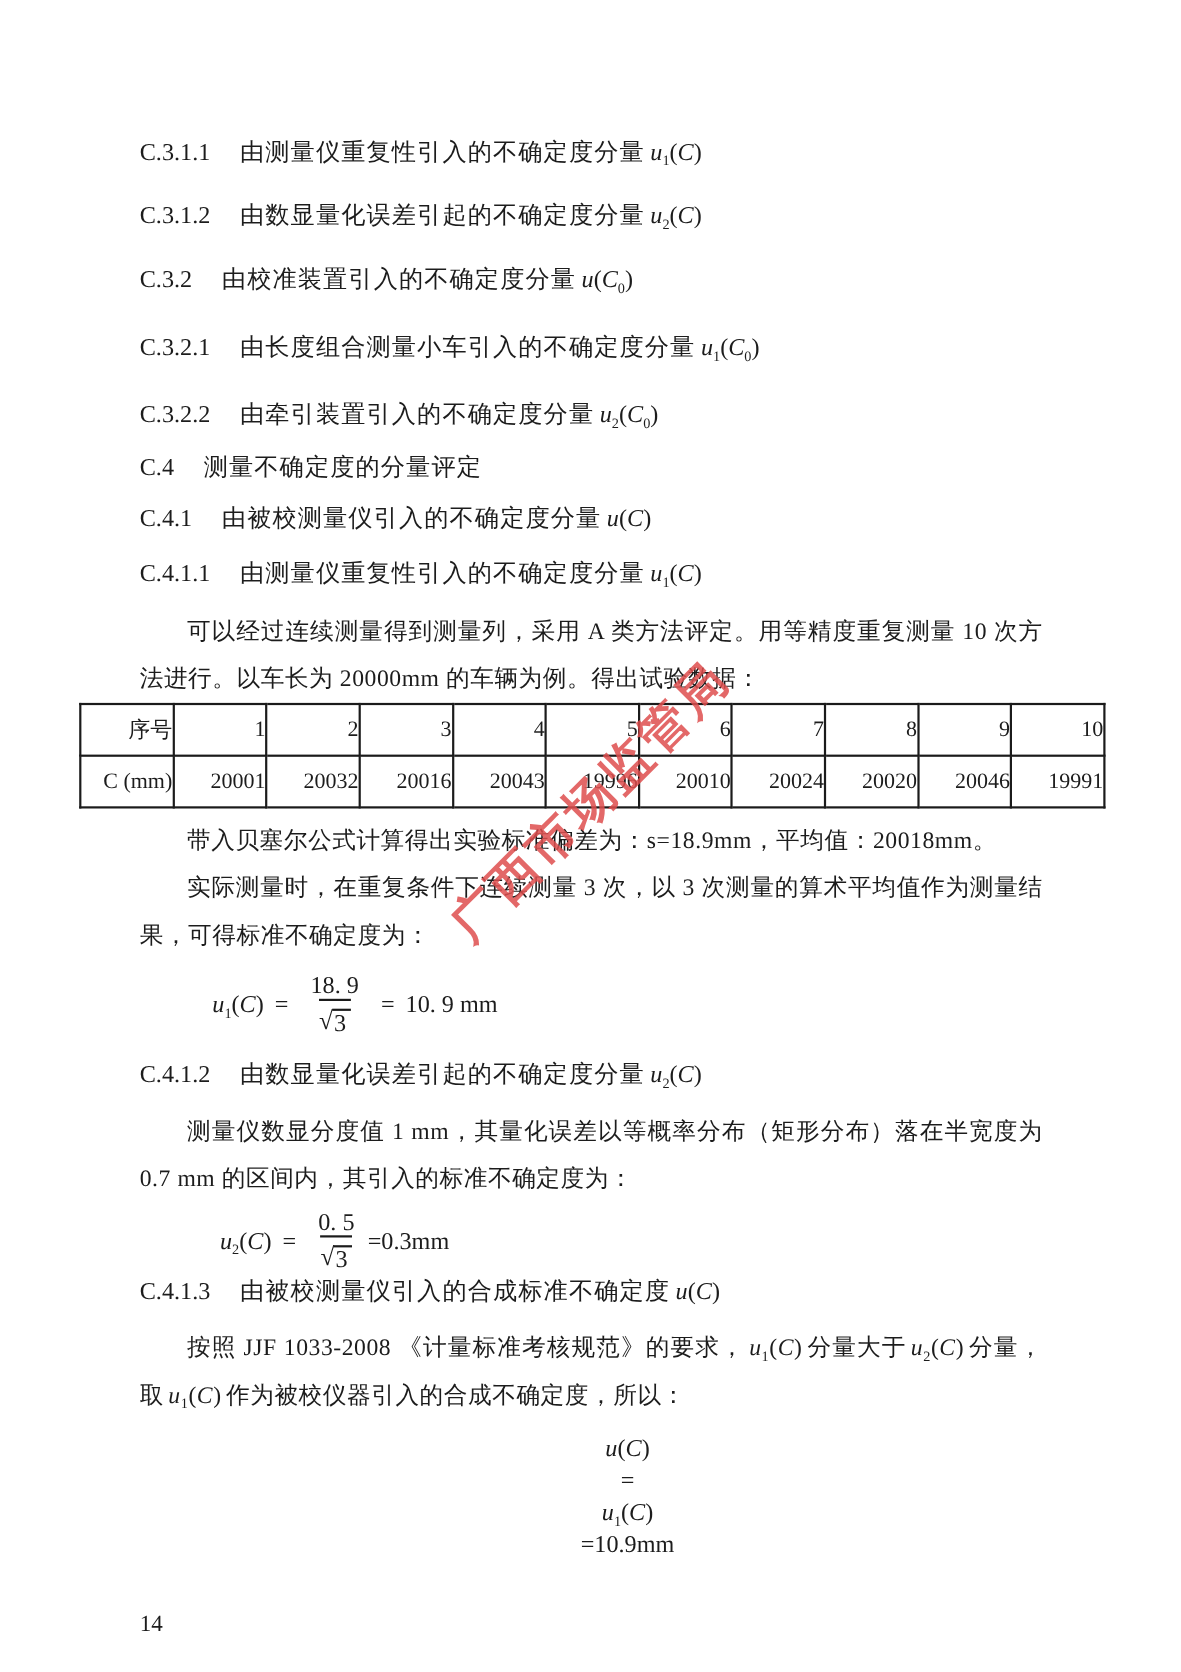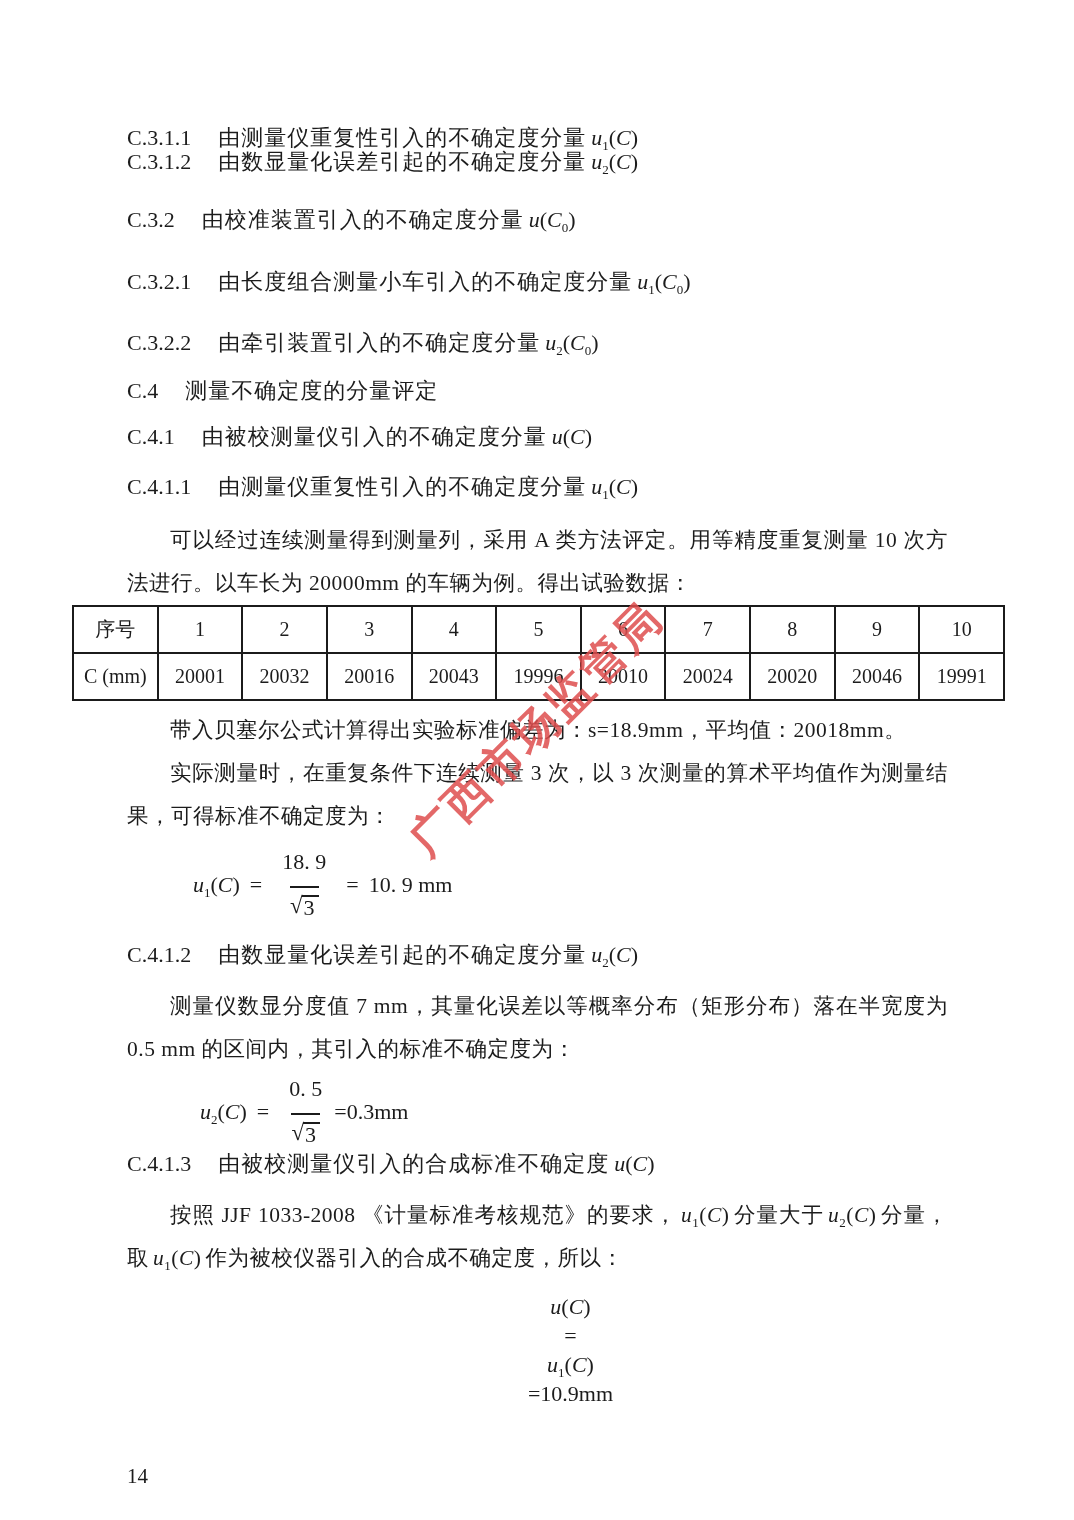--- a/index.html
+++ b/index.html
@@ -18,26 +18,26 @@
   .mt sub{font-size:13px;line-height:0;}
   .sec .mt{margin-left:5px;}
   .para .mt{margin:0 4px;}
   
   .para{
     font-size:21.5px;line-height:43px;margin:0;text-align:justify;
     text-indent:2em;letter-spacing:0.5px;
   }
   
   table{border-collapse:collapse;table-layout:fixed;width:933px;margin-left:-55px;}
-  td{border:2px solid #1b1b1b;height:45px;text-align:center;font-size:20px;padding:0;margin-left:37px;}
+  td{border:2px solid #1b1b1b;height:45px;text-align:right;font-size:20px;padding:0;margin-left:37px;}
   
   .formula{display:flex;align-items:center;font-size:22px;gap:10px;}
   .formula .mt{margin:0;text-align:right;}
   .frac{display:inline-flex;flex-direction:column;align-items:center;}
-  .frac .num{padding:0 10px 12px;line-height:24px;}
+  .frac .num{padding:0 10px 0;line-height:24px;}
   .frac .den{border-top:2px solid #1b1b1b;padding-top:3px;display:inline-flex;align-items:flex-start;line-height:26px;}
   .root{font-size:23px;margin-right:-1px;transform:translateY(2px);}
   .radd{border-top:2px solid #1b1b1b;padding:0 4px 0 2px;margin-top:4px;line-height:22px;}
   .tight{margin-left:-8px;}
   .f3{gap:3px;flex-direction:column;}
   
   .watermark{
     position:absolute;left:433px;top:818px;line-height:1;
     font-size:45px;font-weight:bold;letter-spacing:3px;
     color:rgba(222,77,77,0.85);
@@ -47,21 +47,21 @@
   }
   .pagenum{position:absolute;left:127px;top:1464px;font-size:21px;}
 </style>
 </head>
 <body>
 
 <div class="watermark">广西市场监管局</div>
 
 <div class="content">
 
-  <div class="sec" style="">
+  <div class="sec" style="margin-bottom:34px">
     <span class="slabel">C.3.1.1</span><span class="stext">由测量仪重复性引入的不确定度分量</span><span class="mt"><i>u</i><sub>1</sub><span>(</span><i>C</i><sub></sub><span>)</span></span>
   </div>
 
   <div class="sec" style="margin-bottom:34px">
     <span class="slabel">C.3.1.2</span><span class="stext">由数显量化误差引起的不确定度分量</span><span class="mt"><i>u</i><sub>2</sub><span>(</span><i>C</i><sub></sub><span>)</span></span>
   </div>
 
   <div class="sec" style="margin-bottom:38px">
     <span class="slabel">C.3.2</span><span class="stext">由校准装置引入的不确定度分量</span><span class="mt"><i>u</i><sub></sub><span>(</span><i>C</i><sub>0</sub><span>)</span></span>
   </div>
@@ -134,21 +134,21 @@
         </span>
     </span>
     <span>=</span>
     <span>10. 9 mm</span>
   </div>
 
   <div class="sec" style="margin-bottom:18px">
     <span class="slabel">C.4.1.2</span><span class="stext">由数显量化误差引起的不确定度分量</span><span class="mt"><i>u</i><sub>2</sub><span>(</span><i>C</i><sub></sub><span>)</span></span>
   </div>
 
-  <p class="para">测量仪数显分度值 7 mm，其量化误差以等概率分布（矩形分布）落在半宽度为 0.5 mm 的区间内，其引入的标准不确定度为：</p>
+  <p class="para">测量仪数显分度值 1 mm，其量化误差以等概率分布（矩形分布）落在半宽度为 0.7 mm 的区间内，其引入的标准不确定度为：</p>
 
   <div class="formula" style="margin:6px 0 6px 73px">
     <span class="mt"><i>u</i><sub>2</sub><span>(</span><i>C</i><sub></sub><span>)</span></span>
     <span>=</span>
     <span class="frac">
       <span class="num">0. 5</span>
       <span class="den">
           <span class="root">√</span>
           <span class="radd">3</span>
         </span>

